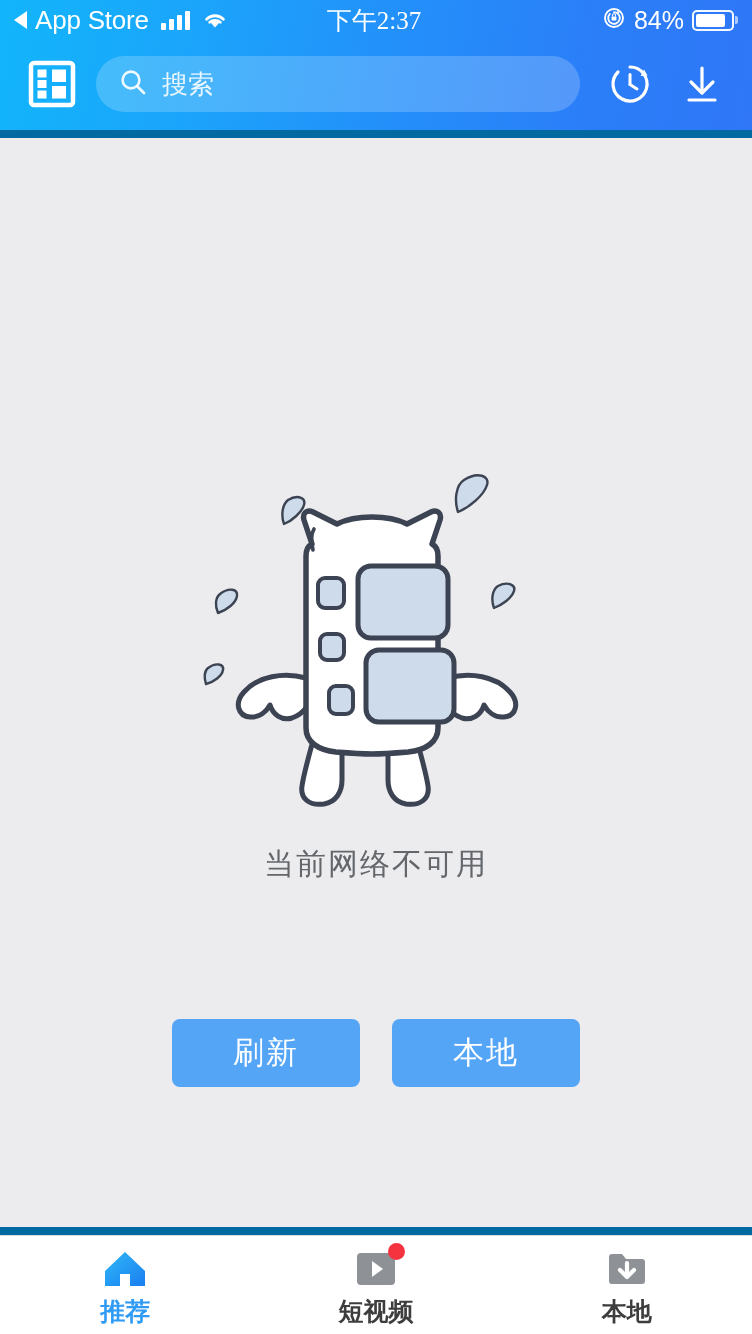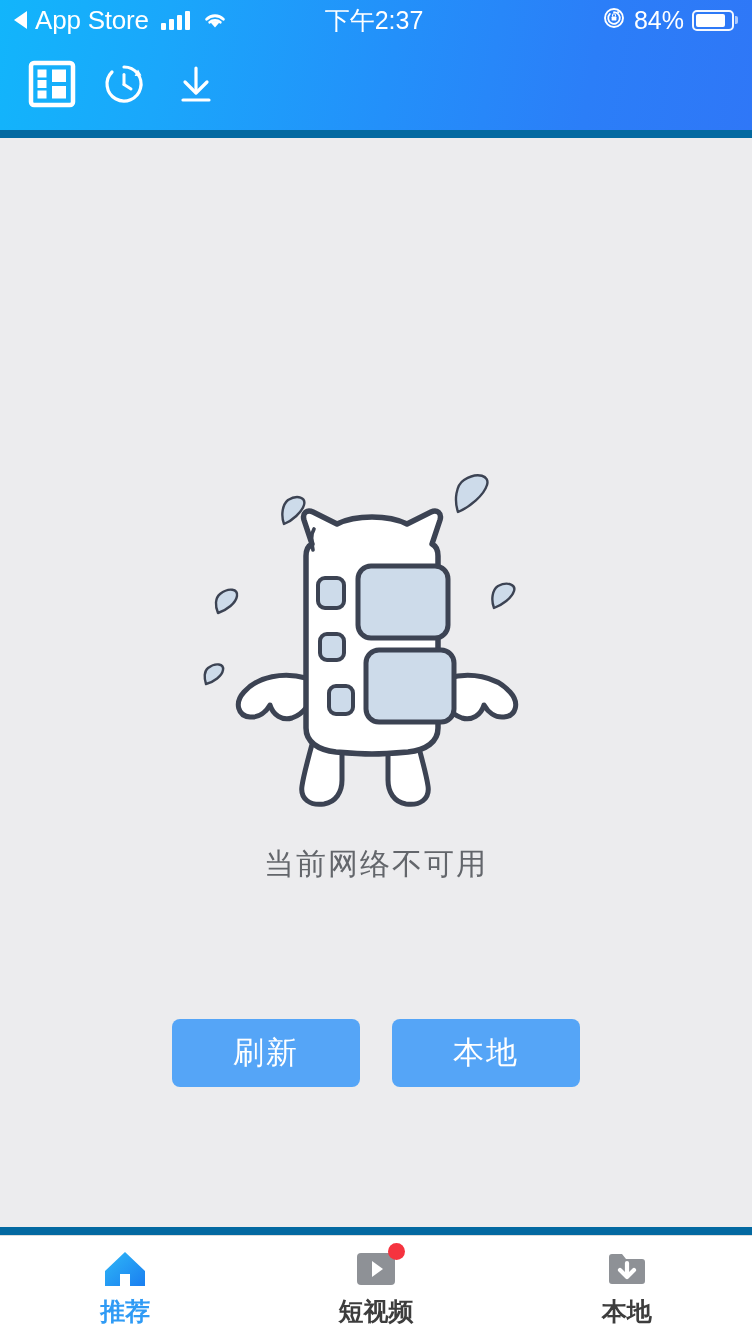--- a/index.html
+++ b/index.html
@@ -55,20 +55,21 @@
   .signal-bars i:nth-child(1){ height:7px; }
   .signal-bars i:nth-child(2){ height:11px; }
   .signal-bars i:nth-child(3){ height:15px; }
   .signal-bars i:nth-child(4){ height:19px; }
   .wifi-ico { margin-left:6px; display:flex; align-items:center; }
   .sb-center {
     flex:0 0 auto;
     font-size:25px;
     white-space:nowrap;
     letter-spacing:0px;
+    font-family:Liberation Serif, serif;
   }
   .sb-right {
     flex:1 1 0;
     display:flex; align-items:center; justify-content:flex-end; gap:8px;
   }
   .sb-batt-pct { font-size:25px; }
   .batt {
     width:42px; height:21px;
     border:2px solid rgba(255,255,255,0.95);
     border-radius:5px;
@@ -246,20 +247,29 @@
         <svg width="52" height="52" viewBox="0 0 52 52">
           <rect x="5" y="5" width="42" height="42" rx="3" stroke="#fff" stroke-width="4.5" fill="none"></rect>
           <rect x="11.5" y="11.5" width="9" height="8" fill="#fff"></rect>
           <rect x="11.5" y="22" width="9" height="8" fill="#fff"></rect>
           <rect x="11.5" y="32.5" width="9" height="8" fill="#fff"></rect>
           <rect x="26" y="11.5" width="14" height="12.5" fill="#fff"></rect>
           <rect x="26" y="28" width="14" height="12.5" fill="#fff"></rect>
         </svg>
       </div>
 
+      <div class="search-box">
+        <span>
+          <svg width="30" height="30" viewBox="0 0 30 30">
+            <circle cx="13" cy="13" r="8.4" stroke="rgba(255,255,255,0.9)" stroke-width="2.6" fill="none"></circle>
+            <line x1="19.2" y1="19.2" x2="26" y2="26" stroke="rgba(255,255,255,0.9)" stroke-width="2.8" stroke-linecap="round"></line>
+          </svg>
+        </span>
+        <span class="search-ph">搜索</span>
+      </div>
 
       <div class="hdr-ico-btn">
         <svg width="48" height="48" viewBox="0 0 48 48">
           <path d="M24 7 a17 17 0 1 1 -12.0 5.0" stroke="#fff" stroke-width="3.2" fill="none" stroke-linecap="round"></path>
           <path d="M38 9.5 l3.5 6.0 l-6.9 0.4 z" fill="#fff"></path>
           <line x1="24" y1="14.5" x2="24" y2="24.5" stroke="#fff" stroke-width="3" stroke-linecap="round"></line>
           <line x1="24" y1="24.5" x2="31" y2="29" stroke="#fff" stroke-width="3" stroke-linecap="round"></line>
         </svg>
       </div>
 

